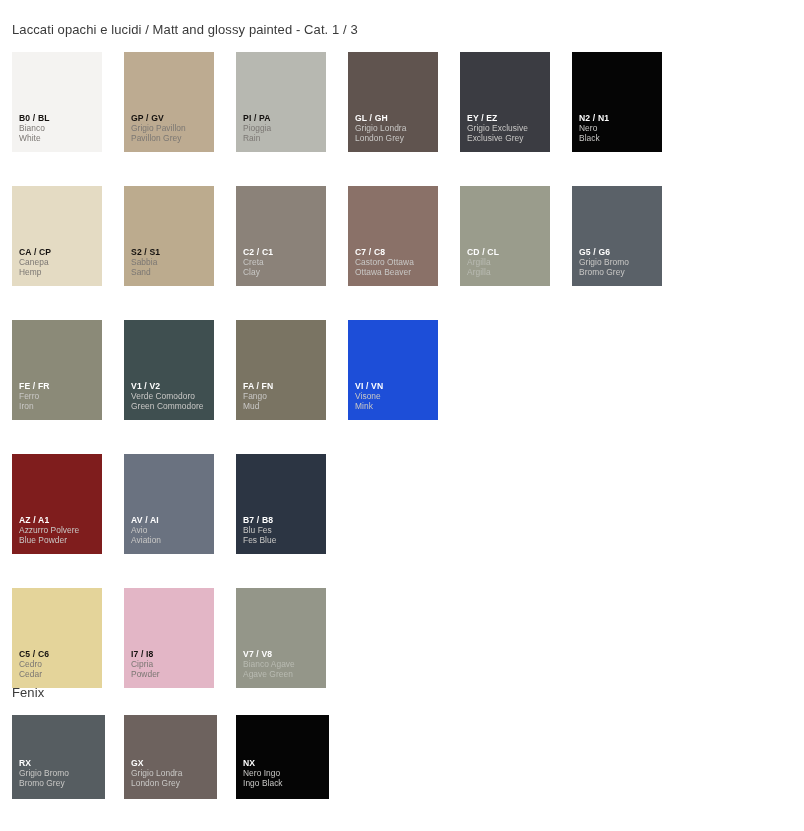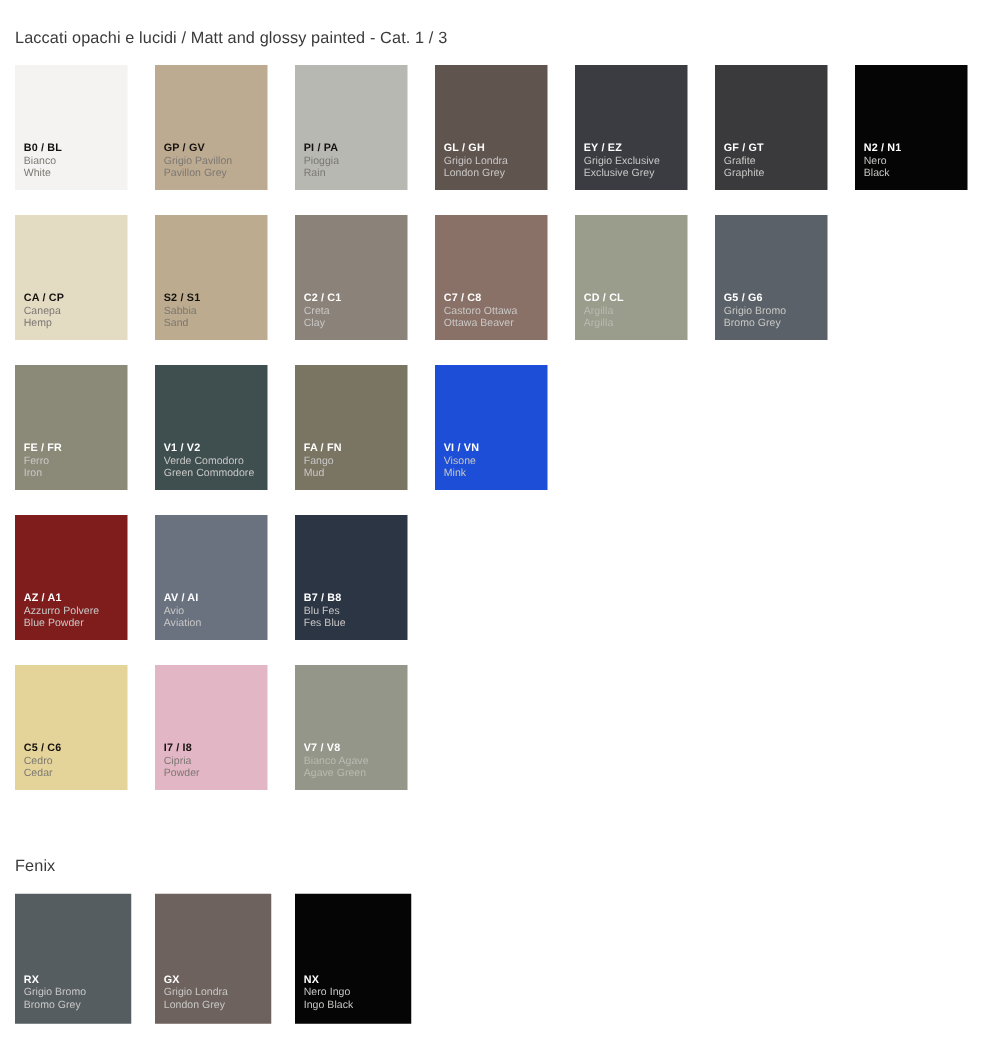--- a/index.html
+++ b/index.html
@@ -41,21 +41,21 @@
   #title-fenix {
     position: absolute;
     left: 0;
     top: 686px;
   }
   .grid {
     position: absolute;
     left: 12px;
     display: flex;
     flex-wrap: wrap;
-    gap: 0;
+    gap: 14px;
     width: 790px;
   }
   #grid-main { top: 52px; }
   #grid-fenix { top: 715px; }
 
   .row {
     display: flex;
     width: 100%;
   }
   #grid-main .row { margin-bottom: 20px; }
@@ -66,21 +66,21 @@
     width: 90px;
     height: 100px;
     margin-right: 22px;
     box-sizing: border-box;
     overflow: hidden;
   }
   .swatch:last-child { margin-right: 0; }
 
   #grid-fenix .swatch {
     width: 93px;
-    height: 104px;
+    height: 84px;
     margin-right: 19px;
   }
 
   .swatch-labels {
     position: absolute;
     left: 7px;
     bottom: 8px;
     right: 4px;
     line-height: 1.17;
   }
@@ -150,27 +150,20 @@
             <div class="name-en">London Grey</div>
           </div>
         </div>
         <div class="swatch tone-light" style="background: rgb(59, 60, 66);">
           <div class="swatch-labels">
             <div class="code">EY / EZ</div>
             <div class="name-it">Grigio Exclusive</div>
             <div class="name-en">Exclusive Grey</div>
           </div>
         </div>
-        <div class="swatch tone-light" style="background: rgb(58, 58, 60);">
-          <div class="swatch-labels">
-            <div class="code">GF / GT</div>
-            <div class="name-it">Grafite</div>
-            <div class="name-en">Graphite</div>
-          </div>
-        </div>
         <div class="swatch tone-light" style="background: rgb(5, 5, 5);">
           <div class="swatch-labels">
             <div class="code">N2 / N1</div>
             <div class="name-it">Nero</div>
             <div class="name-en">Black</div>
           </div>
         </div>
       </div>
       <div class="row">
         <div class="swatch tone-dark" style="background: rgb(228, 219, 195);">

